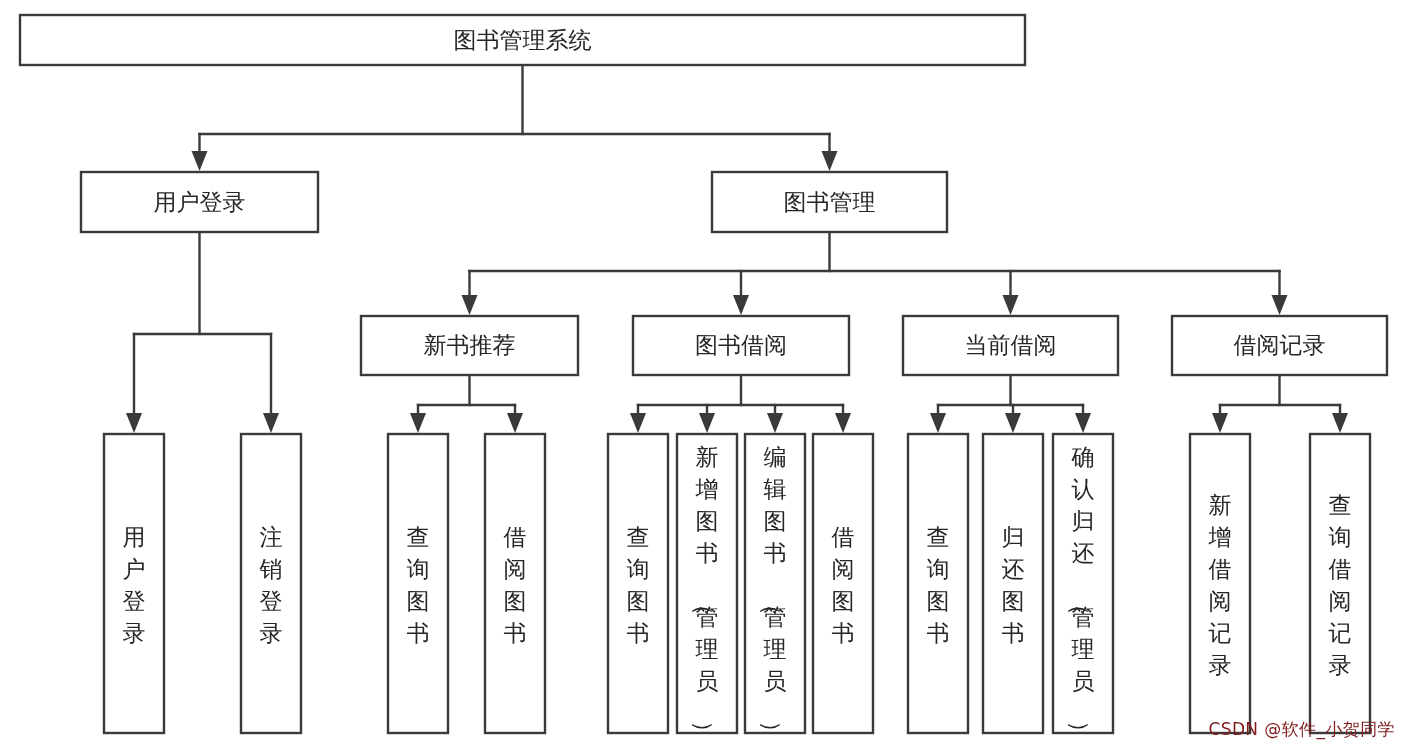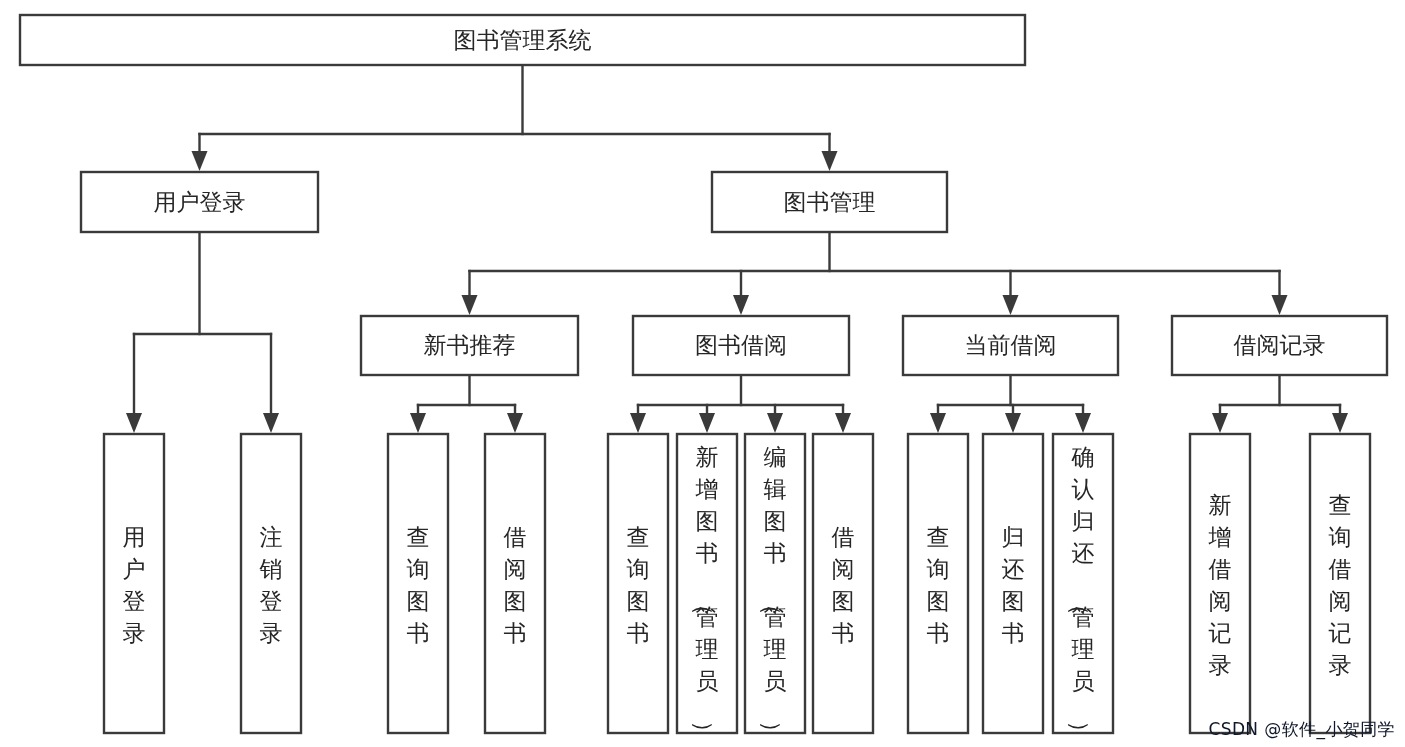--- a/index.html
+++ b/index.html
@@ -46,21 +46,21 @@
   .arrow-head {
     fill: #3a3a3a;
     stroke: none;
   }
   .watermark {
     position: absolute;
     right: 10px;
     bottom: 6px;
     font-family: "DejaVu Sans", "Liberation Sans", sans-serif;
     font-size: 17px;
-    color: #0f172a;
+    color: #7f1d1d;
     white-space: nowrap;
     letter-spacing: 0.4px;
     pointer-events: none;
   }
 </style>
 </head>
 <body>
 
 <svg id="diagram" viewBox="0 0 1405 747">
   <g id="connector-layer">

